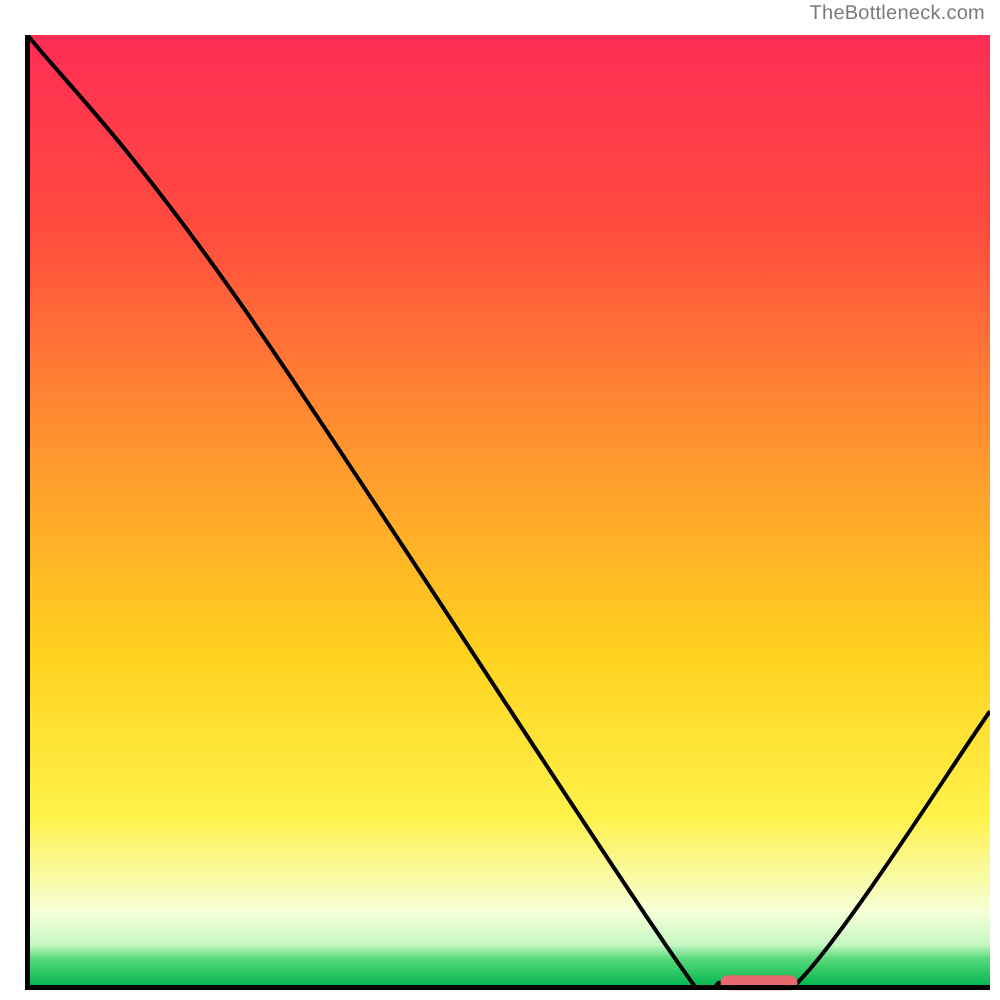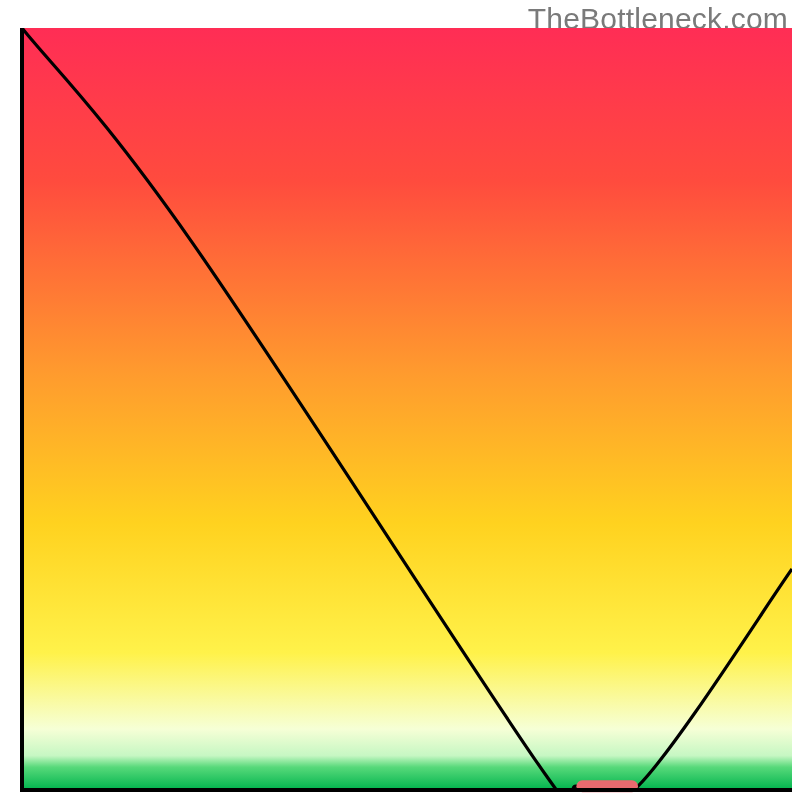--- a/index.html
+++ b/index.html
@@ -12,21 +12,21 @@
   }
   .wrap {
     position: relative;
     width: 800px;
     height: 800px;
   }
   .attribution {
     position: absolute;
     top: 2px;
     right: 12px;
-    font-size: 30px;
+    font-size: 16px;
     font-weight: 500;
     color: #7a7a7a;
     letter-spacing: 0.2px;
   }
   svg {
     position: absolute;
     top: 0;
     left: 0;
   }
 </style>

